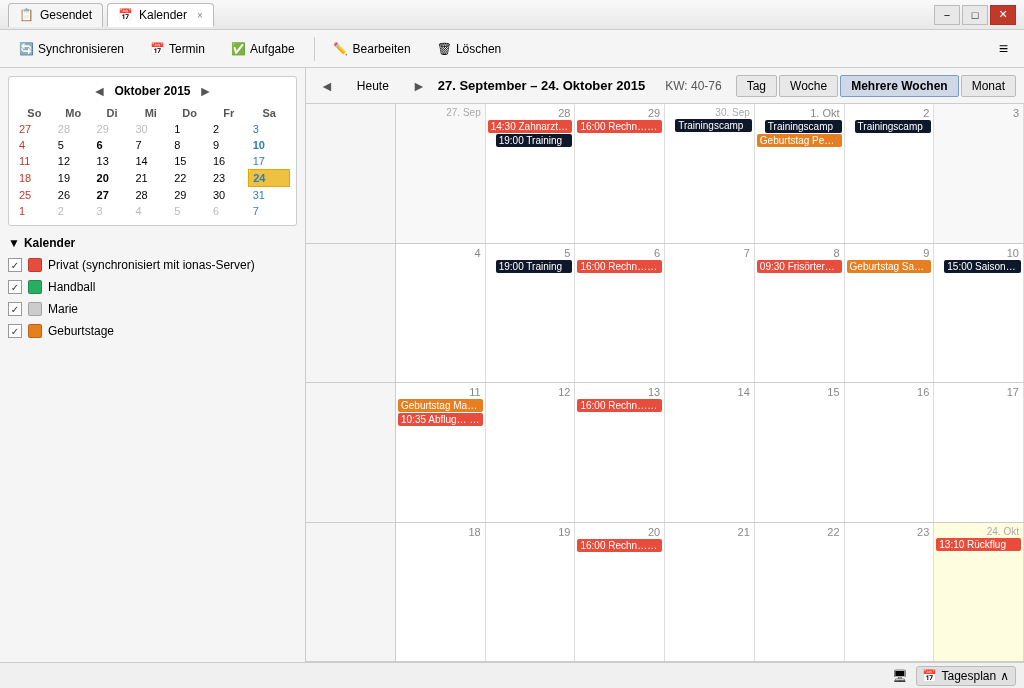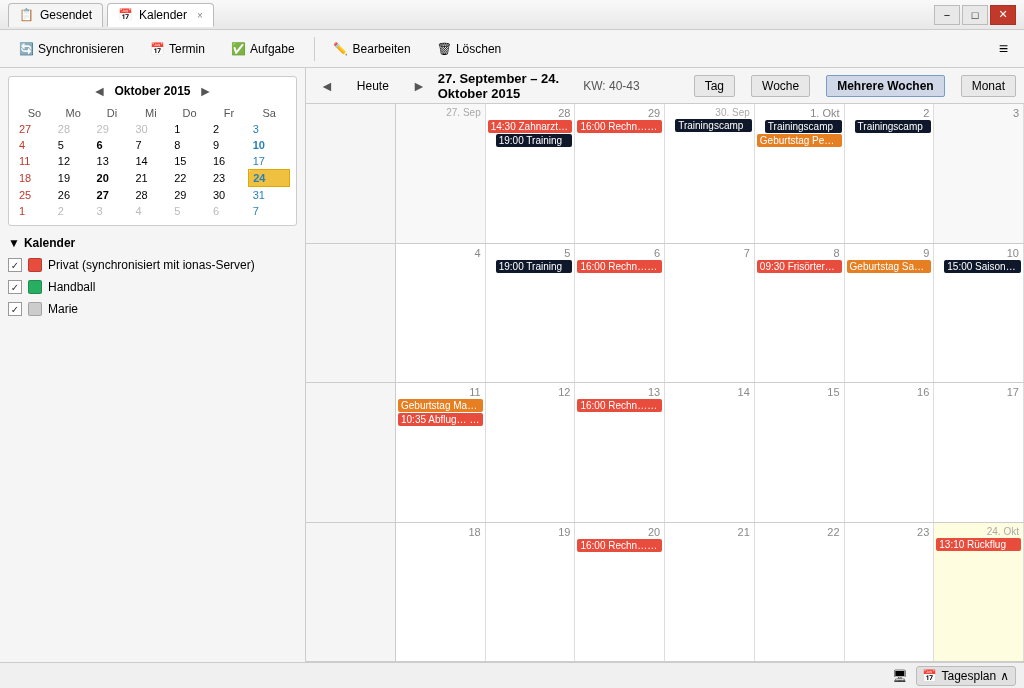--- a/index.html
+++ b/index.html
@@ -44,21 +44,21 @@
     #main { display: flex; height: calc(688px - 30px - 38px - 26px); }
 
     
     #sidebar { width: 306px; min-width: 306px; background: #f5f5f5; border-right: 1px solid #ccc; padding: 8px; overflow-y: auto; }
 
     
     .mini-cal { background: #fff; border: 1px solid #ccc; border-radius: 3px; padding: 6px; margin-bottom: 10px; }
     .mini-cal-header { display: flex; align-items: center; justify-content: center; margin-bottom: 6px; gap: 4px; font-weight: bold; font-size: 12px; }
     .mini-cal-nav { cursor: pointer; color: #555; padding: 0 4px; font-size: 14px; }
     .mini-cal table { width: 100%; border-collapse: collapse; }
-    .mini-cal th { text-align: center; font-size: 11px; color: #555; font-weight: normal; padding: 2px; }
+    .mini-cal th { text-align: center; font-size: 11px; color: #555; font-weight: bold; padding: 2px; }
     .mini-cal td { font-size: 11px; padding: 2px 4px; cursor: pointer; border-radius: 2px; }
     .mini-cal td.other-month { color: #bbb; }
     .mini-cal td.sunday { color: #c0392b; }
     .mini-cal td.saturday { color: #2980b9; }
     .mini-cal td.today { background: #f0c040; font-weight: bold; border: 1px solid #e0a800; }
     .mini-cal td.bold { font-weight: bold; }
 
     
     .cal-section-title { font-size: 12px; font-weight: bold; margin-bottom: 6px; display: flex; align-items: center; gap: 4px; }
     .cal-item { display: flex; align-items: center; gap: 6px; margin-bottom: 4px; font-size: 12px; padding: 2px 0; }
@@ -270,35 +270,40 @@
           <div class="cal-item">
             <div class="cal-checkbox checked"></div>
             <div class="cal-color" style="background: rgb(39, 174, 96);"></div>
             <span>Handball</span>
           </div>
           <div class="cal-item">
             <div class="cal-checkbox checked"></div>
             <div class="cal-color" style="background: rgb(204, 204, 204);"></div>
             <span>Marie</span>
           </div>
+          <div class="cal-item">
+            <div class="cal-checkbox checked"></div>
+            <div class="cal-color" style="background: rgb(230, 126, 34);"></div>
+            <span>Geburtstage</span>
+          </div>
         </div>
     </div>
   </div>
 
   <div id="cal-area">
 
     <div id="cal-nav">
       <span class="nav-btn">◄</span>
       <button class="toolbar-btn">
         <span>Heute</span>
       </button>
       <span class="nav-btn">►</span>
       <span class="cal-range">27. September – 24. Oktober 2015</span>
-      <span class="cal-kw">KW: 40-43</span>
-      <div id="view-buttons" style="display:flex;gap:16px;margin-left:40px;">
+      <span class="cal-kw">KW: 40-76</span>
+      <div id="view-buttons" style="display:flex;gap:2px;">
           <button class="view-btn">Tag</button>
           <button class="view-btn">Woche</button>
           <button class="view-btn active">Mehrere Wochen</button>
           <button class="view-btn">Monat</button>
         </div>
     </div>
 
     <div id="cal-grid">
       <div class="cal-body" id="cal-body">
           <div class="cal-week-row">

